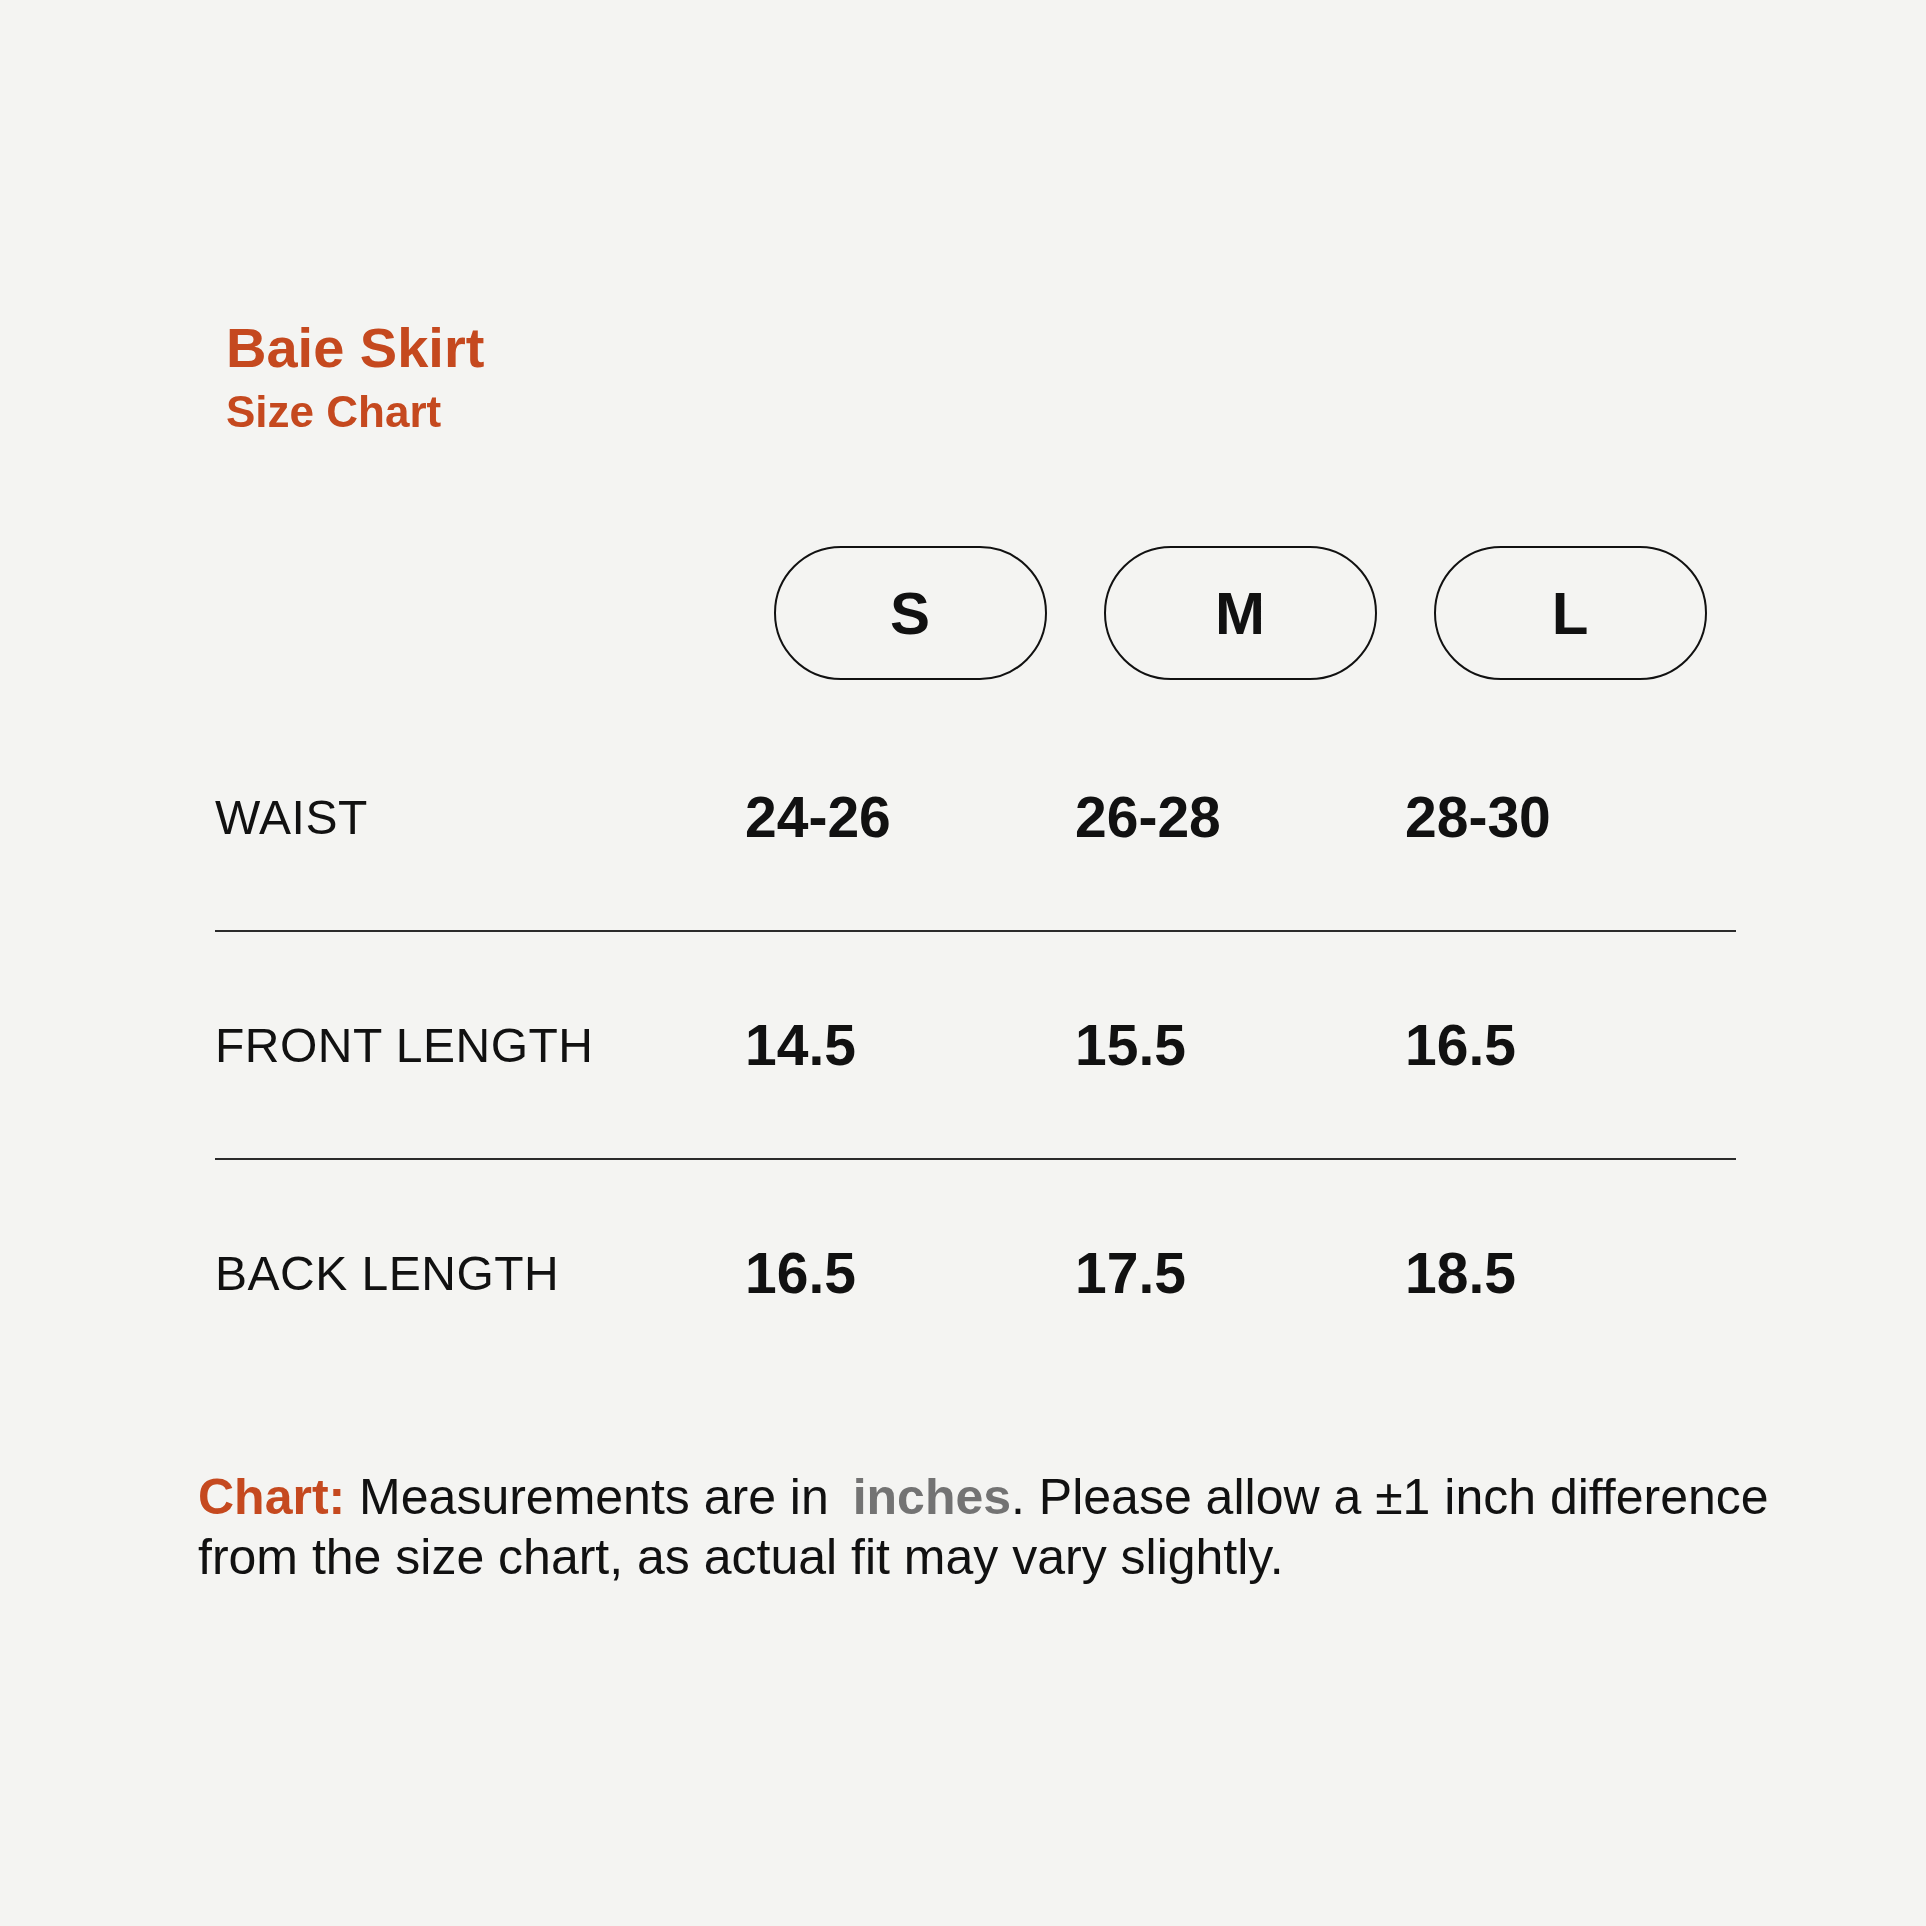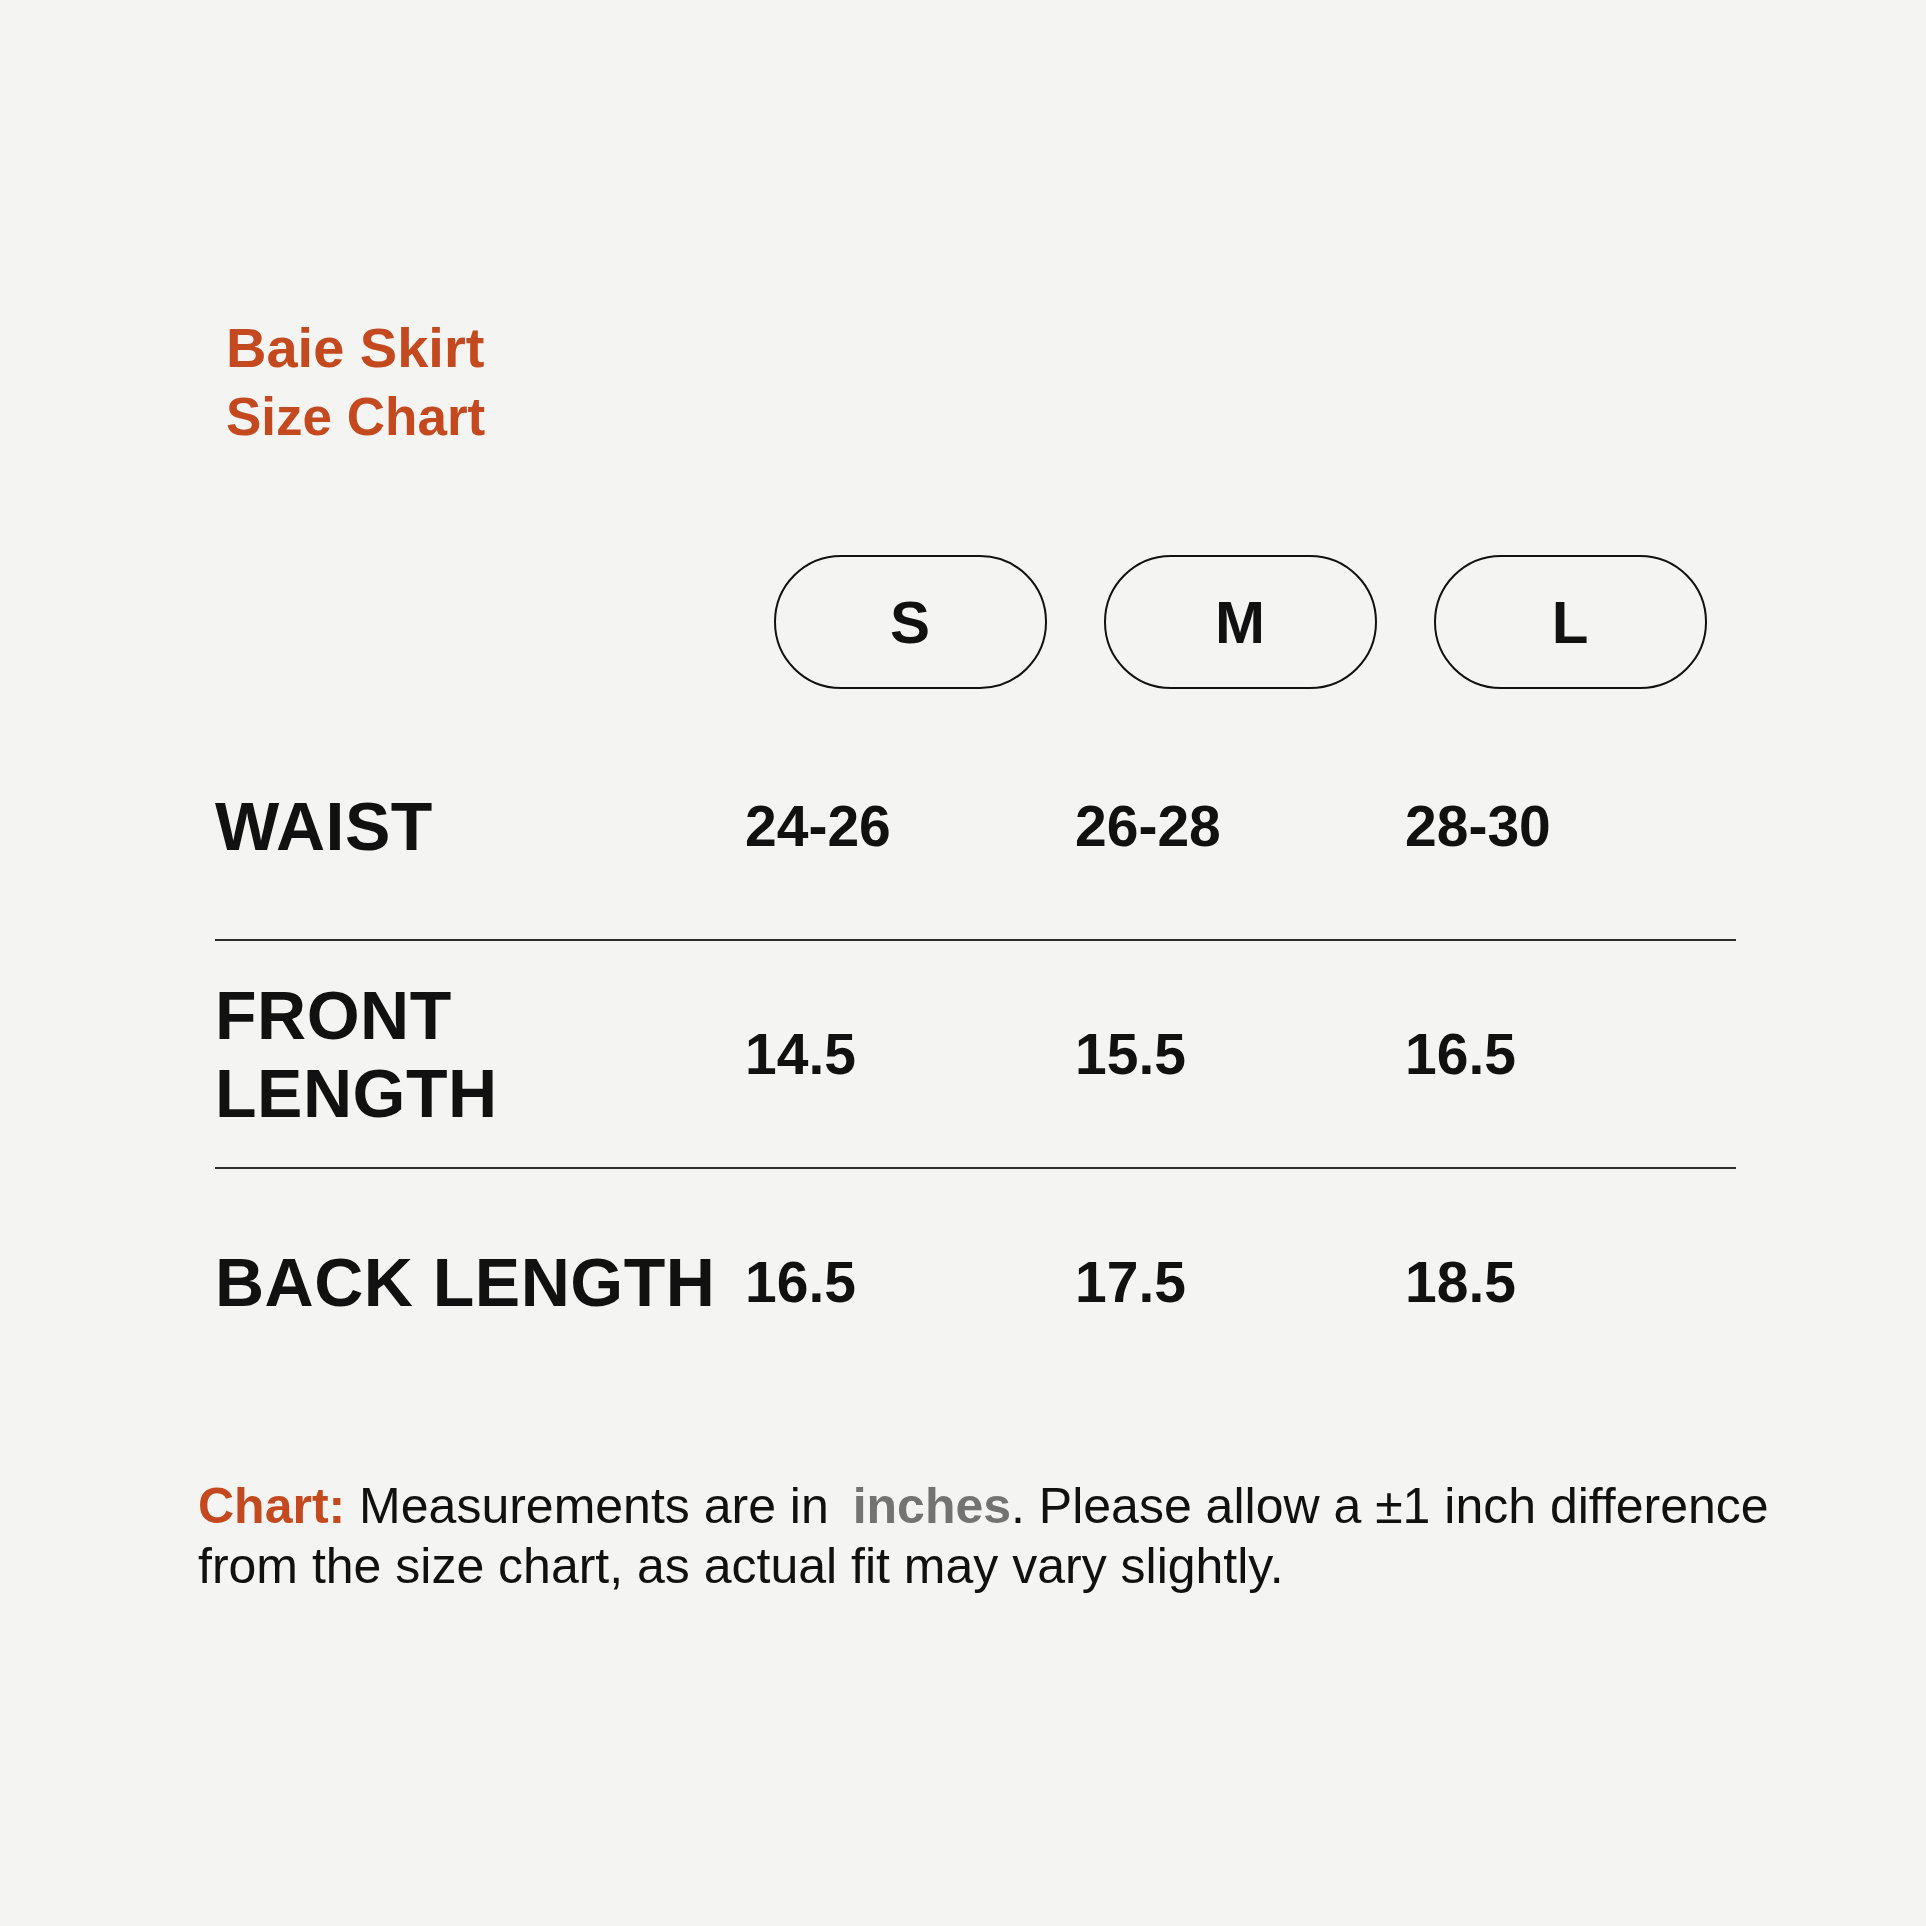--- a/index.html
+++ b/index.html
@@ -18,21 +18,21 @@
   .page-title {
     margin: 320px 0 0 226px;
     font-size: 56px;
     line-height: 1;
     font-weight: 700;
     color: #c5491f;
     letter-spacing: 0;
   }
   .page-subtitle {
     margin: 14px 0 0 226px;
-    font-size: 53px;
+    font-size: 44px;
     line-height: 1;
     font-weight: 700;
     color: #c5491f;
   }
   .size-table {
     margin: 112px 0 0 215px;
     width: 1521px;
   }
   .trow {
     display: grid;
@@ -59,22 +59,22 @@
   .data-rows {
     margin-top: 24px;
   }
   .data-row {
     height: 226px;
   }
   .data-row.with-divider {
     border-bottom: 2px solid #2b2b2b;
   }
   .row-label {
-    font-size: 68px;
-    font-weight: 700;
+    font-size: 48px;
+    font-weight: 400;
     letter-spacing: 0.5px;
     text-align: left;
   }
   .cell-value {
     font-size: 57px;
     font-weight: 700;
     text-align: left;
   }
   .note {
     margin: 81px 0 0 198px;

